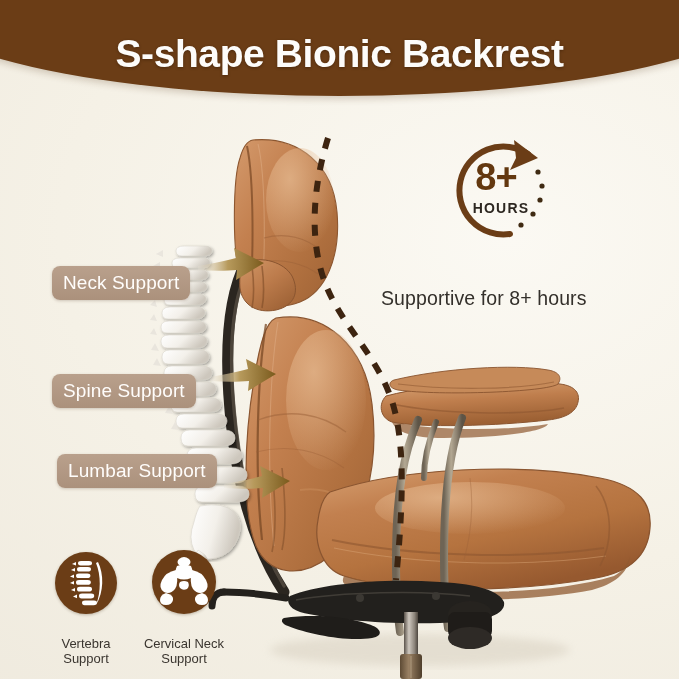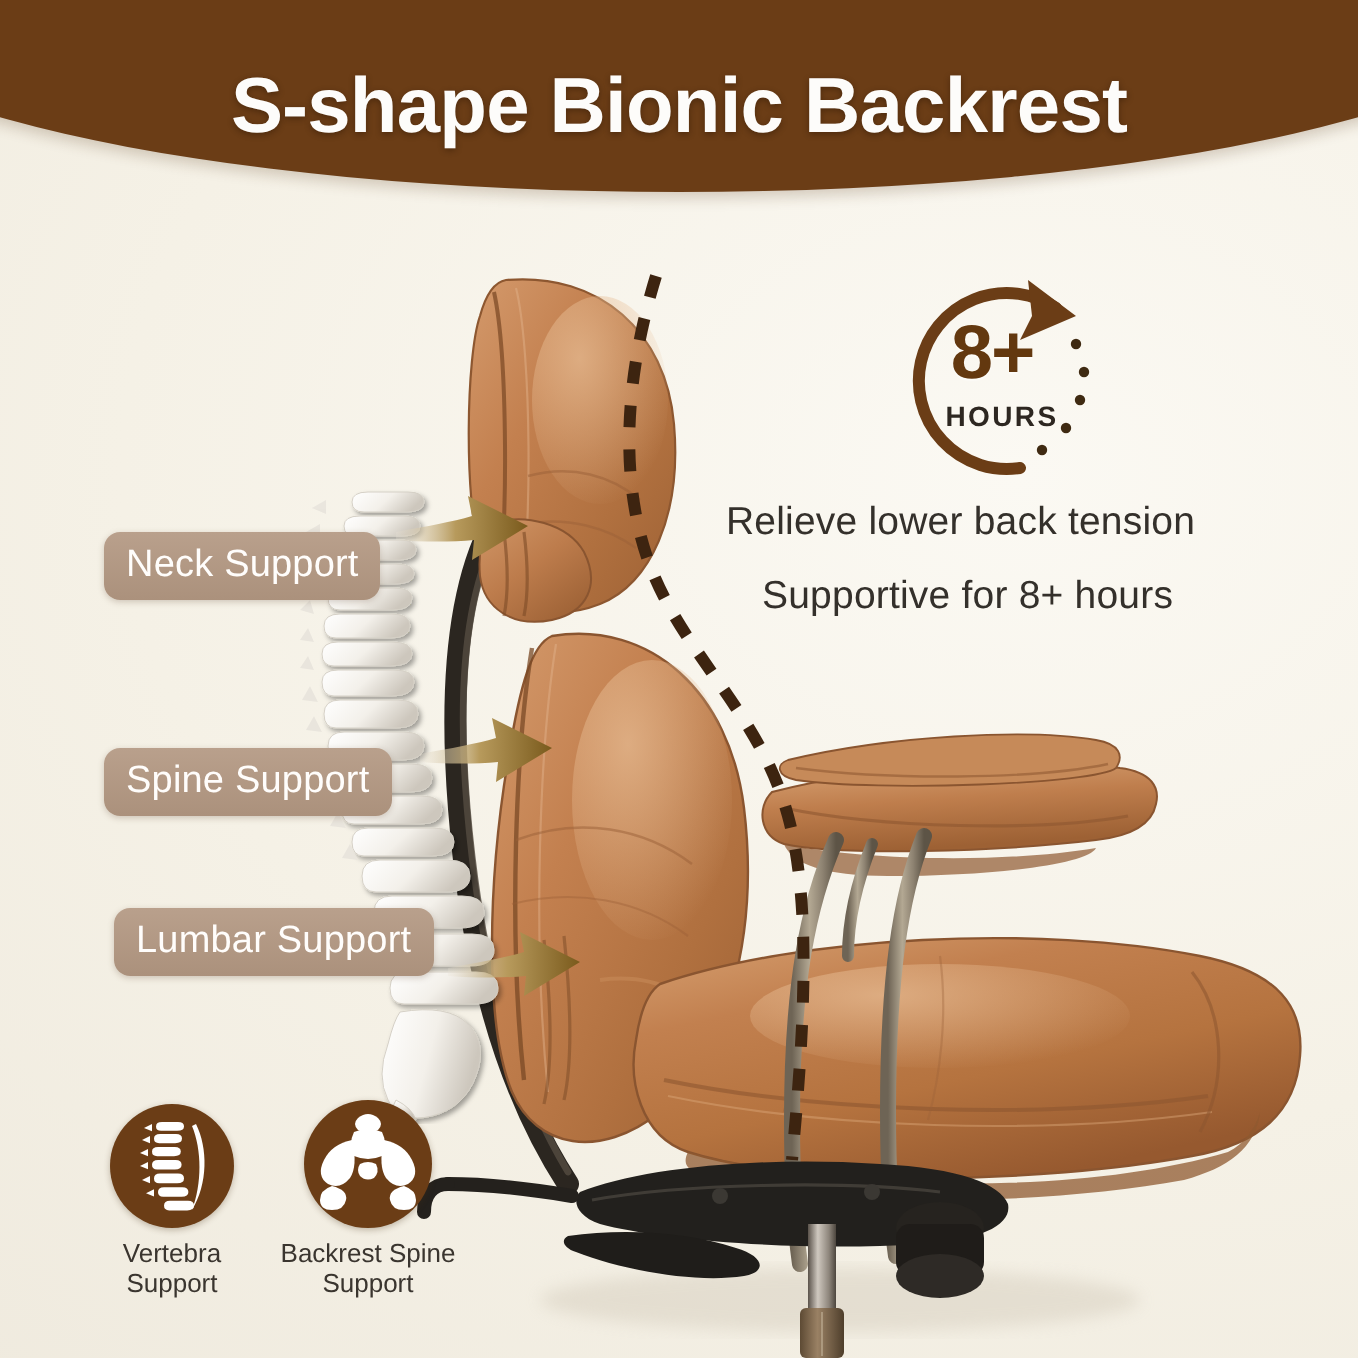--- a/index.html
+++ b/index.html
@@ -74,21 +74,21 @@
   .feat{position:absolute;text-align:center;width:112px;}
   #feat-0{left:30px;top:552px;}
   #feat-1{left:128px;top:550px;}
   .feat-circle{
     width:62px;height:62px;border-radius:50%;
     background:#6b3d16;margin:0 auto;position:relative;
     box-shadow:0 1px 3px rgba(70,45,20,.3);
   }
   #feat-1 .feat-circle{width:64px;height:64px;}
   .feat-label{
-    margin-top:5px;color:#3a352f;font-size:13px;line-height:15px;
+    margin-top:22px;color:#3a352f;font-size:13px;line-height:15px;
   }
   .feat-label span{display:block;}
 </style>
 </head>
 <body>
 
 <div id="stage">
 
   <svg id="chair" viewBox="0 0 679 679">
     <defs>
@@ -332,21 +332,20 @@
       <circle cx="102" cy="38" r="2.6" fill="#3f2a12"></circle>
       <circle cx="106" cy="52" r="2.6" fill="#3f2a12"></circle>
       <circle cx="104" cy="66" r="2.6" fill="#3f2a12"></circle>
       <circle cx="97" cy="80" r="2.6" fill="#3f2a12"></circle>
       <circle cx="85" cy="91" r="2.6" fill="#3f2a12"></circle>
     </svg>
     <div class="hours-num">8+</div>
     <div class="hours-sub">HOURS</div>
   </div>
 
-  <div class="mktline" id="mkt-0">Relieve lower back tension</div>
   <div class="mktline" id="mkt-1">Supportive for 8+ hours</div>
 
   <div class="feat" id="feat-0">
     <div class="feat-circle">
       <svg viewBox="0 0 62 62" style="width:62px;height:62px;">
         <g fill="#ffffff">
           <path d="M26 9 h8 q3 0 3 2.2 q0 2.2 -3.4 2.2 h-8 q-2.6 0 -2.6 -2.2 q0 -2.2 3 -2.2 z"></path>
           <path d="M25 15 h8 q3 0 3 2.3 q0 2.3 -3.4 2.3 h-8 q-2.6 0 -2.6 -2.3 q0 -2.3 3 -2.3 z"></path>
           <path d="M24 21.5 h8.4 q3 0 3 2.3 q0 2.3 -3.4 2.3 h-8.4 q-2.6 0 -2.6 -2.3 q0 -2.3 3 -2.3 z"></path>
           <path d="M24 28 h8.8 q3 0 3 2.4 q0 2.4 -3.4 2.4 h-8.8 q-2.6 0 -2.6 -2.4 q0 -2.4 3 -2.4 z"></path>
@@ -384,18 +383,18 @@
           <path d="M40 20 q10 2 14 10 q4 8 -2 12 q-6 3 -11 -3 q-4 -6 -1 -19 z"></path>
 
           <path d="M14 43 q-6 2 -6 7 q0 5 6 5 q6 0 7 -5 q1 -5 -7 -7 z"></path>
           <path d="M50 43 q6 2 6 7 q0 5 -6 5 q-6 0 -7 -5 q-1 -5 7 -7 z"></path>
 
           <path d="M28 32 q4 -2 8 0 q2 4 -1 7 q-4 2 -7 -1 q-2 -3 0 -6 z"></path>
         </g>
       </svg>
     </div>
     <div class="feat-label">
-      <span>Backrest Spine</span>
+      <span>Cervical Neck</span>
       <span>Support</span>
     </div>
   </div>
 
 </div>
 
 </body></html>

